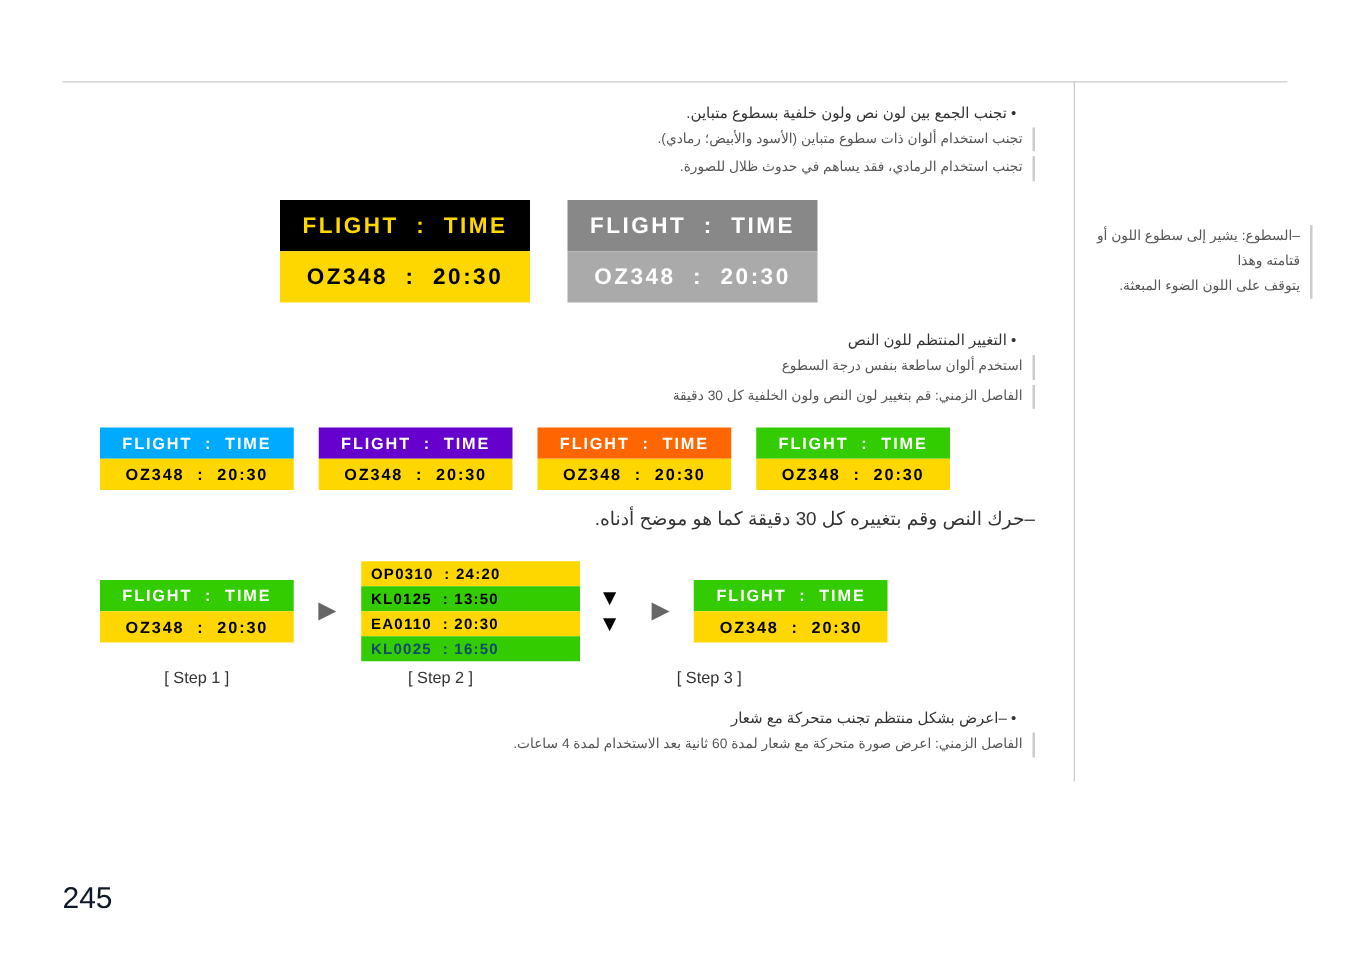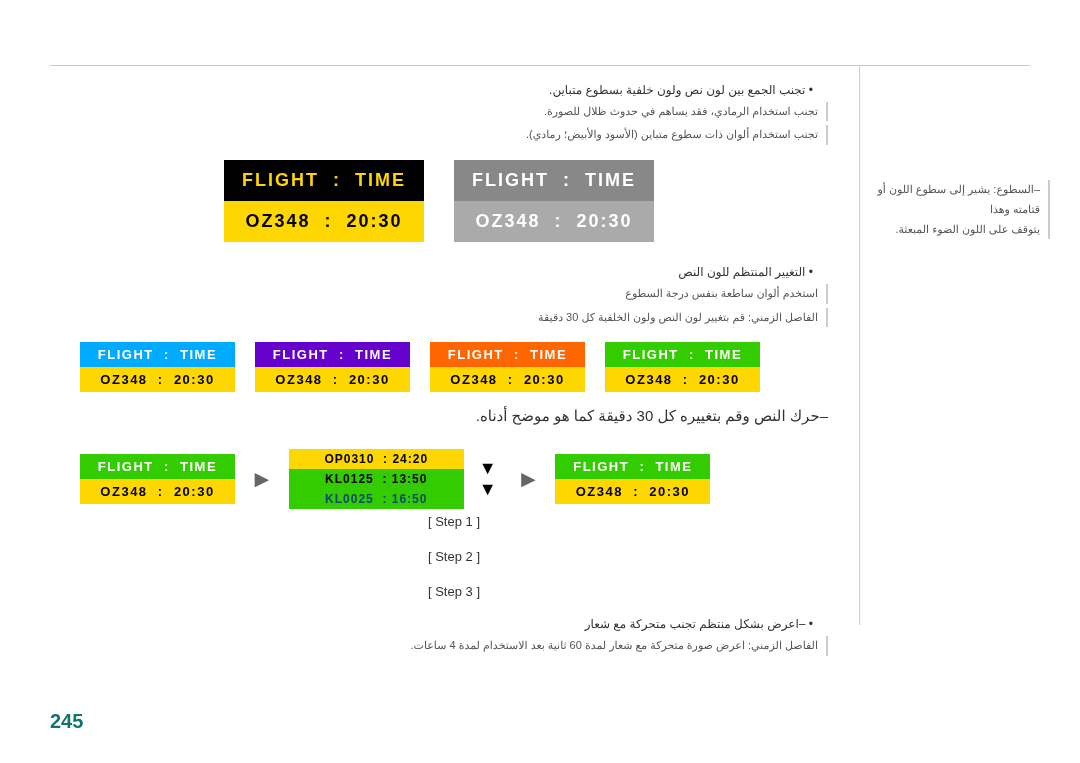--- a/index.html
+++ b/index.html
@@ -9,23 +9,23 @@
       width: 1080px;
       height: 763px;
       position: relative;
       overflow: hidden;
     }
 
     .page-number {
       position: absolute;
       bottom: 30px;
       left: 50px;
-      font-size: 20px;
-      color: #0f766e;
-      font-weight: bold;
+      font-size: 24px;
+      color: #0f172a;
+      font-weight: normal;
     }
 
     
     .top-line {
       position: absolute;
       top: 65px;
       left: 50px;
       right: 50px;
       height: 1px;
       background: #ccc;
@@ -179,41 +179,40 @@
 
     .middle-card {
       width: 175px;
     }
 
     .middle-card .mr {
       padding: 4px 8px;
       font-size: 11px;
       font-weight: bold;
       letter-spacing: 1px;
-      text-align: center;
+      text-align: left;
       color: #000;
     }
 
     .down-arrows {
       display: flex;
       flex-direction: column;
       align-items: center;
       color: #000;
       font-size: 18px;
       line-height: 1.2;
       margin: 0 5px;
     }
 
     .step-labels {
       display: flex;
       gap: 10px;
       margin-top: 5px;
       padding-left: 30px;
       align-items: center;
-      flex-direction: column;
     }
 
     .step-label {
       font-size: 13px;
       color: #333;
       width: 155px;
       text-align: center;
     }
 
     .step-label-mid {
@@ -261,22 +260,22 @@
   <div class="dash-text">
     <span>–السطوع: يشير إلى سطوع اللون أو قتامته وهذا</span><br>
     <span>يتوقف على اللون الضوء المبعثة.</span>
   </div>
 </div>
 
 <div class="main-content">
 
   <div class="arabic-bullet">تجنب الجمع بين لون نص ولون خلفية بسطوع متباين.</div>
 
+  <div class="dash-text">تجنب استخدام ألوان ذات سطوع متباين (الأسود والأبيض؛ رمادي).</div>
   <div class="dash-text">تجنب استخدام الرمادي، فقد يساهم في حدوث ظلال للصورة.</div>
-  <div class="dash-text">تجنب استخدام ألوان ذات سطوع متباين (الأسود والأبيض؛ رمادي).</div>
 
   <div class="large-cards-section">
 
     <div class="large-card">
       <div class="r1 bg-black text-yellow">FLIGHT &nbsp;:&nbsp; TIME</div>
       <div class="r2 bg-yellow text-black">OZ348 &nbsp;:&nbsp; 20:30</div>
     </div>
 
     <div class="large-card">
       <div class="r1 bg-gray text-white">FLIGHT &nbsp;:&nbsp; TIME</div>
@@ -318,20 +317,21 @@
     <div class="step-card">
       <div class="sr1 bg-green text-white">FLIGHT &nbsp;:&nbsp; TIME</div>
       <div class="sr2 bg-yellow text-black">OZ348 &nbsp;:&nbsp; 20:30</div>
     </div>
 
     <div class="arrow-right">►</div>
 
     <div class="middle-card">
       <div class="mr bg-yellow" style="font-size:12px; font-weight:bold; padding:3px 8px;">OP0310 &nbsp;: 24:20</div>
       <div class="mr bg-green" style="font-size:12px; font-weight:bold; padding:3px 8px; color:#000;">KL0125 &nbsp;: 13:50</div>
+      <div class="mr bg-yellow" style="font-size:12px; font-weight:bold; padding:3px 8px;">EA0110 &nbsp;: 20:30</div>
       <div class="mr bg-green" style="font-size:12px; font-weight:bold; padding:3px 8px; color:#0c4a6e;">KL0025 &nbsp;: 16:50</div>
     </div>
 
     <div class="down-arrows">
       <span>▼</span>
       <span>▼</span>
     </div>
 
     <div class="arrow-right">►</div>
 

